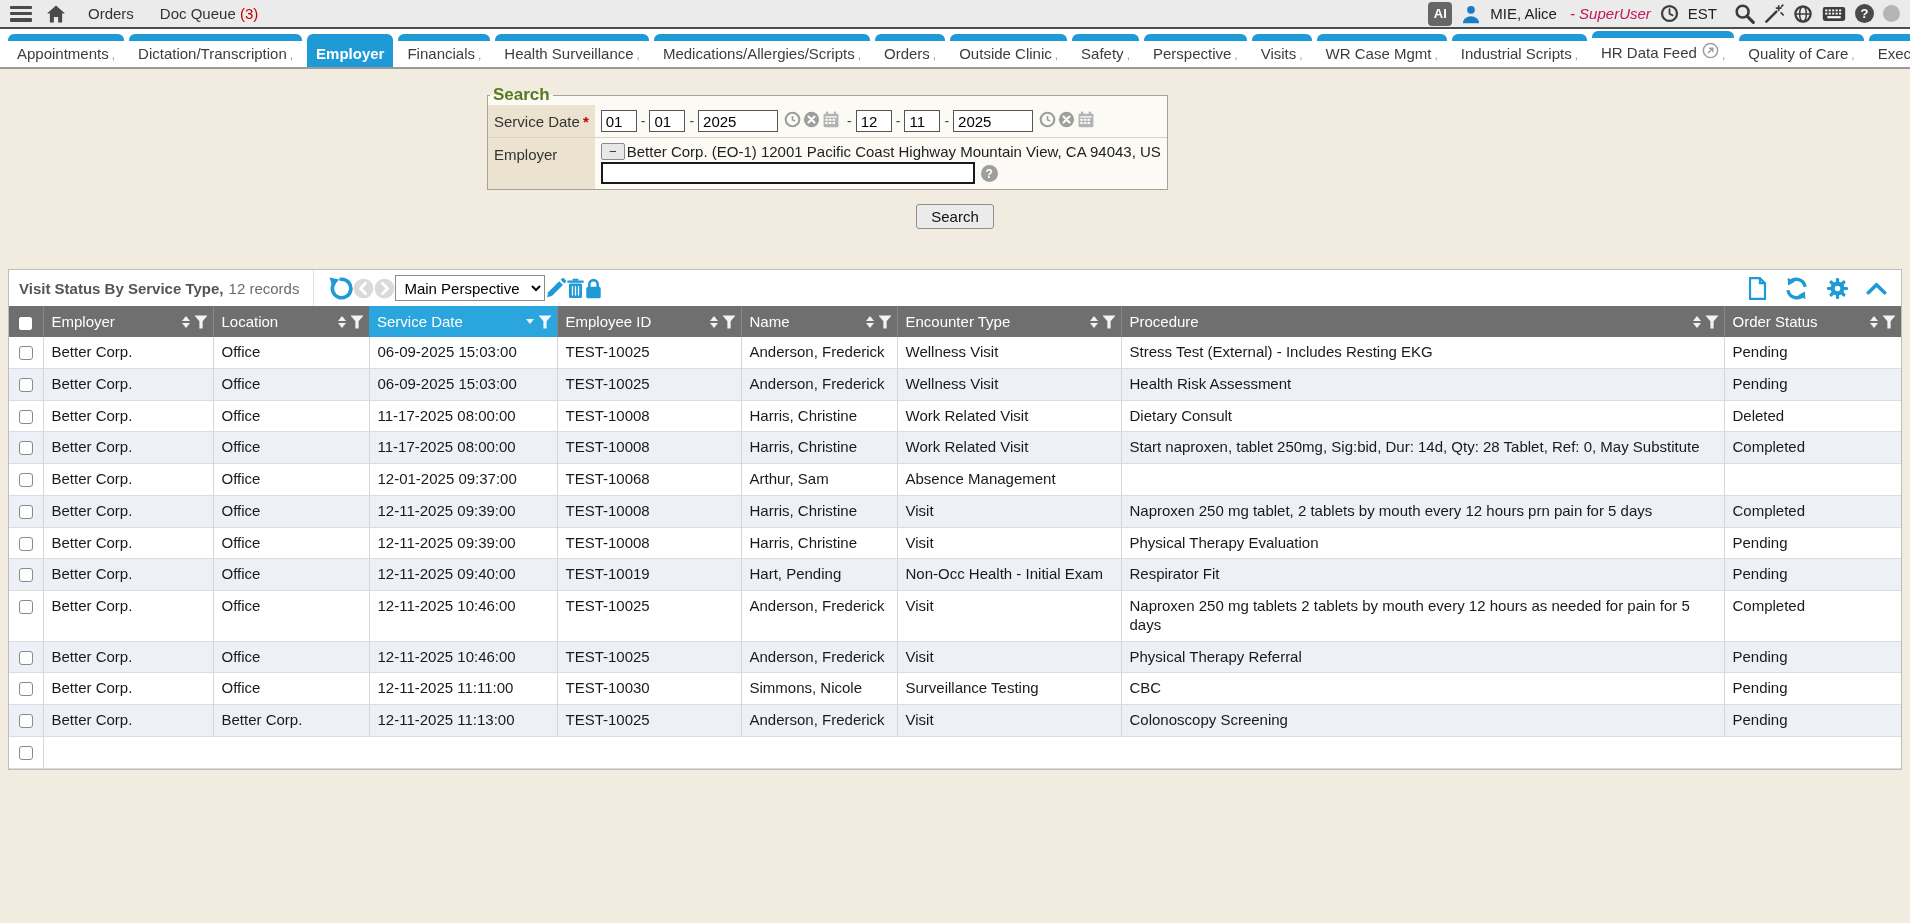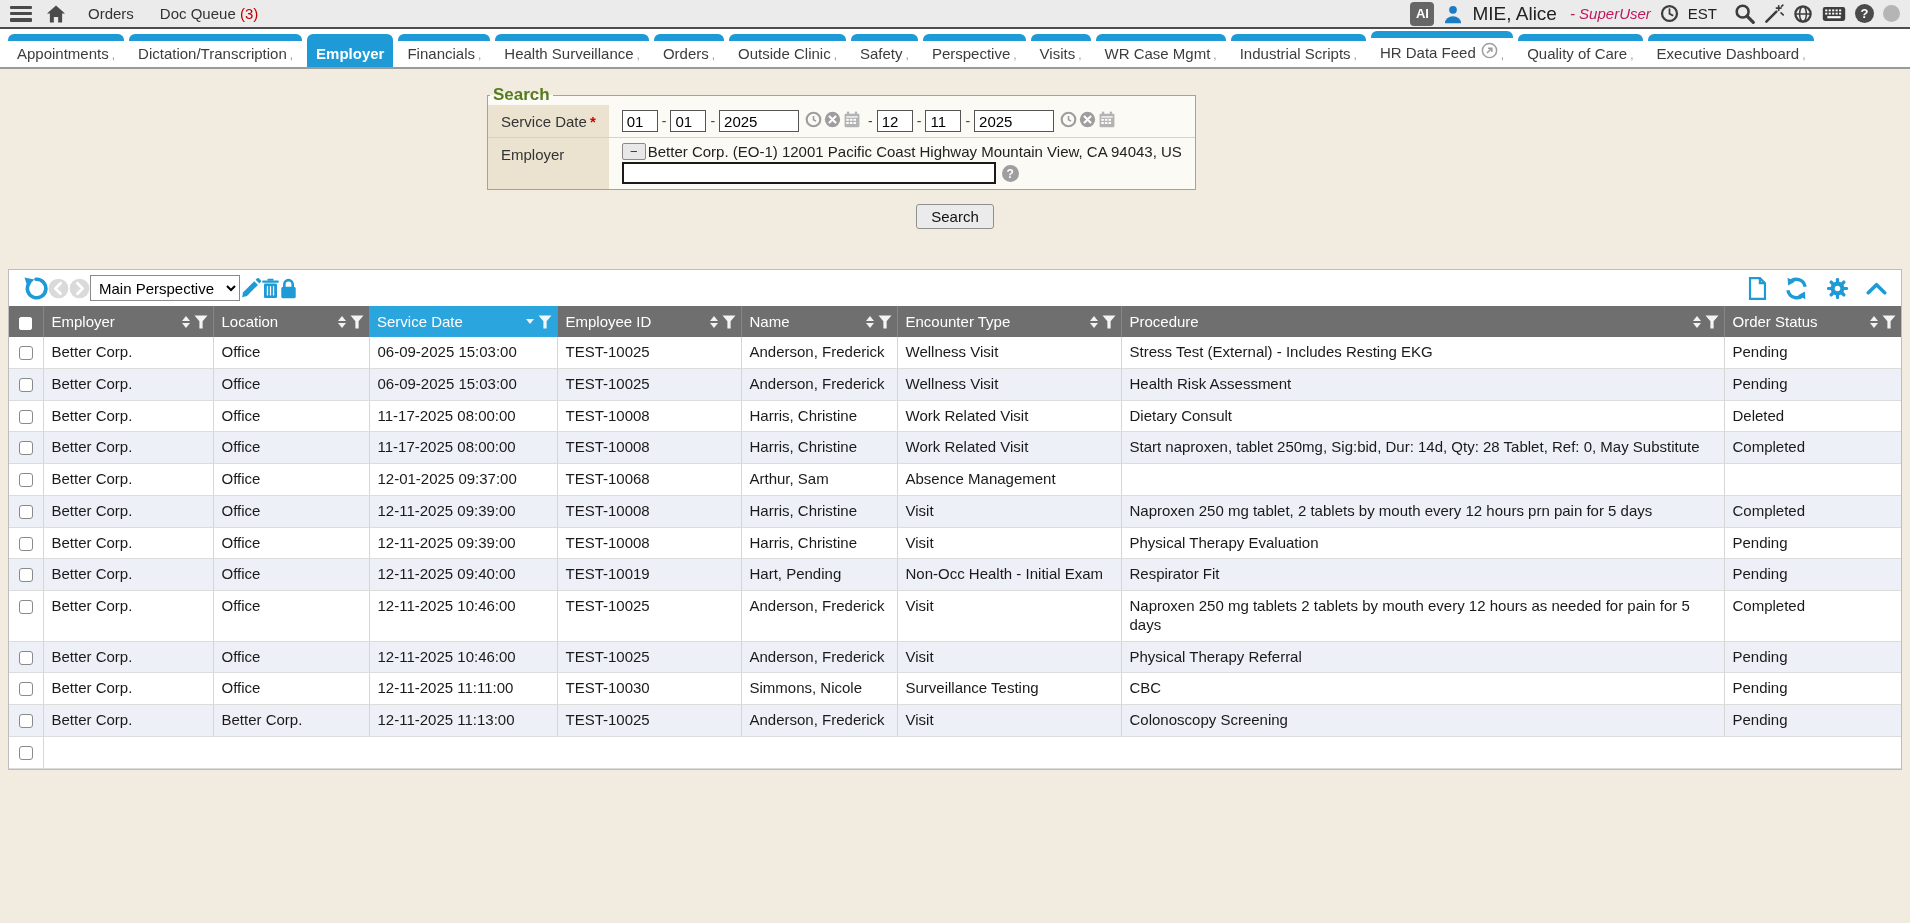--- a/index.html
+++ b/index.html
@@ -11,21 +11,21 @@
     display:flex; align-items:center; padding:0 10px; gap:14px; }
   .hamburger { width:22px; height:16px; display:flex; flex-direction:column; justify-content:space-between; cursor:pointer; }
   .hamburger div { height:3.5px; background:#4a4a4a; border-radius:1px; }
   .top-icon { display:inline-flex; align-items:center; }
   .crumbs { display:flex; gap:26px; font-size:15px; color:#333; margin-left:8px; }
   .crumb { cursor:pointer; }
   .count-red { color:#c00000; }
   .topbar-right { margin-left:auto; display:flex; align-items:center; gap:9px; }
   .ai-badge { width:24px; height:24px; background:#666; color:#fff; border-radius:4px;
     font-size:13px; font-weight:bold; display:flex; align-items:center; justify-content:center; }
-  .user-name { font-size:19px; color:#222; }
+  .user-name { font-size:15px; color:#222; }
   .user-role { font-size:15px; color:#be185d; font-style:italic; margin-left:4px; }
   .tz { font-size:15px; color:#222; }
   .help-dark { width:19px; height:19px; background:#4a4a4a; border-radius:50%; color:#fff;
     font-size:13px; font-weight:bold; display:flex; align-items:center; justify-content:center; }
   .status-dot { width:17px; height:17px; border-radius:50%; background:#b5b5b5; }
 
   
   .tabbar { background:#fff; border-bottom:2px solid #9a9a9a; padding:5px 8px 0 8px;
     display:flex; gap:5px; align-items:flex-end; height:40px; }
   .tab { border-radius:6px 6px 0 0; overflow:hidden; cursor:pointer; background:#fff; flex:0 0 auto; }
@@ -35,21 +35,21 @@
   .tab:not(.active) .tab-label::after { content:","; color:#9a9a9a; font-size:12px;
     align-self:flex-end; margin-left:-2px; }
   .tab.active .tab-stripe { background:#1e9ad6; }
   .tab.active .tab-label { background:#1e9ad6; color:#fff; font-weight:bold; }
 
   
   .search-area { padding-top:16px; }
   .search-fieldset { width:600px; margin-left:487px; border:1px solid #a8a195; padding:0; background:#fbfaf5; }
   .search-fieldset legend { font-size:17px; font-weight:bold; color:#567b1f; margin-left:2px; padding:0 3px; }
   .search-table { width:100%; border-collapse:collapse; }
-  .search-table td { padding:5px 13px; vertical-align:top; }
+  .search-table td { padding:5px 6px; vertical-align:top; }
   .lbl-cell { background:#ebe3d0; width:96px; font-size:15px; color:#333; white-space:nowrap; padding-top:8px !important; }
   .req { color:#d00000; font-weight:bold; margin-left:3px; }
   .sd-row td { border-bottom:1px solid #d8d2c4; }
   .val-cell { background:#fbfaf5; }
   .date-line { display:flex; align-items:center; gap:3px; }
   .d2 { width:36px; } .d4 { width:80px; }
   .d2,.d4 { height:22px; border:1px solid #555; font-size:15px; padding:1px 4px;
     font-family:"Liberation Sans",sans-serif; background:#fff; }
   .dash { color:#444; font-size:14px; margin:0 1px; }
   .date-icons { display:flex; align-items:center; gap:2px; margin:0 3px; }
@@ -209,20 +209,26 @@
       </div>
   </div>
 
   <div class="tab">
     <div class="tab-stripe"></div>
     <div class="tab-label">
         <span class="tab-text">Health Surveillance</span>
       </div>
   </div>
 
+  <div class="tab">
+    <div class="tab-stripe"></div>
+    <div class="tab-label">
+        <span class="tab-text">Medications/Allergies/Scripts</span>
+      </div>
+  </div>
 
   <div class="tab">
     <div class="tab-stripe"></div>
     <div class="tab-label">
         <span class="tab-text">Orders</span>
       </div>
   </div>
 
   <div class="tab">
     <div class="tab-stripe"></div>
@@ -379,20 +385,24 @@
     </tbody>
       </table>
   </fieldset>
   <div class="search-btn-row">
     <button class="search-btn">Search</button>
   </div>
 </div>
 
 <div class="grid-panel">
   <div class="grid-toolbar">
+    <div class="gt-title">
+      <span class="t-bold">Visit Status By Service Type,</span>
+      <span class="t-count">12 records</span>
+    </div>
     <div class="gt-left">
       <button class="icon-btn">
         <svg width="25" height="25" viewBox="0 0 20 20">
             <path d="M4.8 5.8 A7.4 7.4 0 1 0 10.4 2.6" fill="none" stroke="#1e9ad6" stroke-width="2.9" stroke-linecap="round"></path>
             <polygon points="1.2,1.2 9,2.8 3.6,8.6" fill="#1e9ad6"></polygon>
           </svg>
       </button>
       <button class="icon-btn">
         <svg width="21" height="21" viewBox="0 0 20 20">
             <circle cx="10" cy="10" r="9.4" fill="#dadada"></circle>

